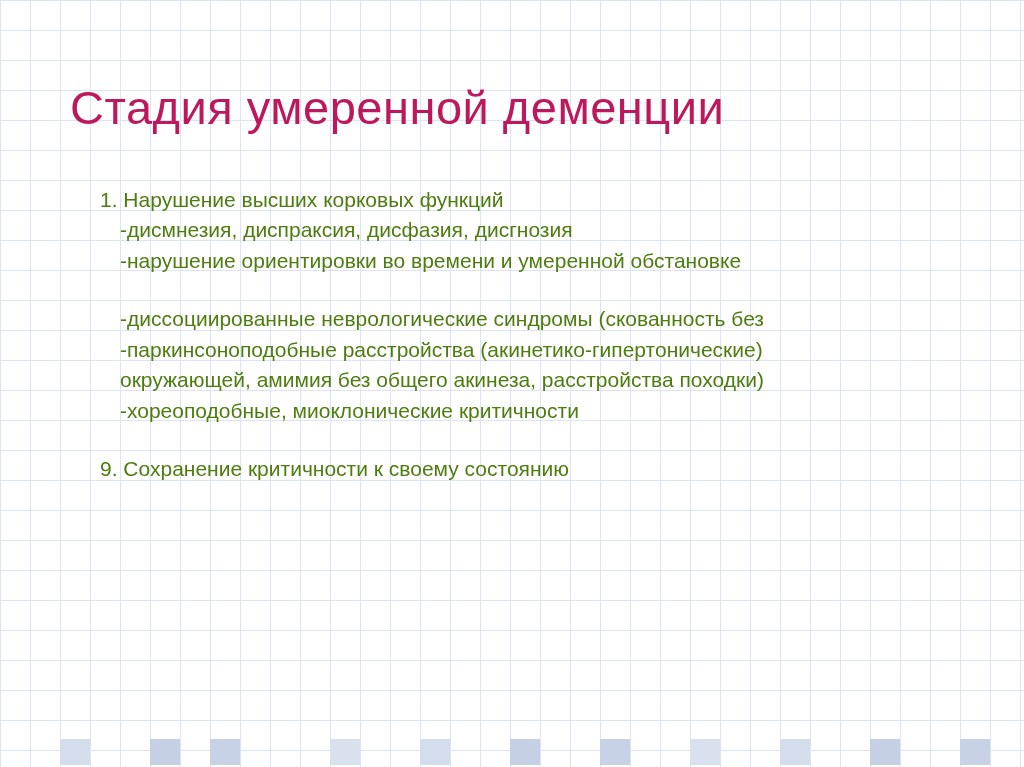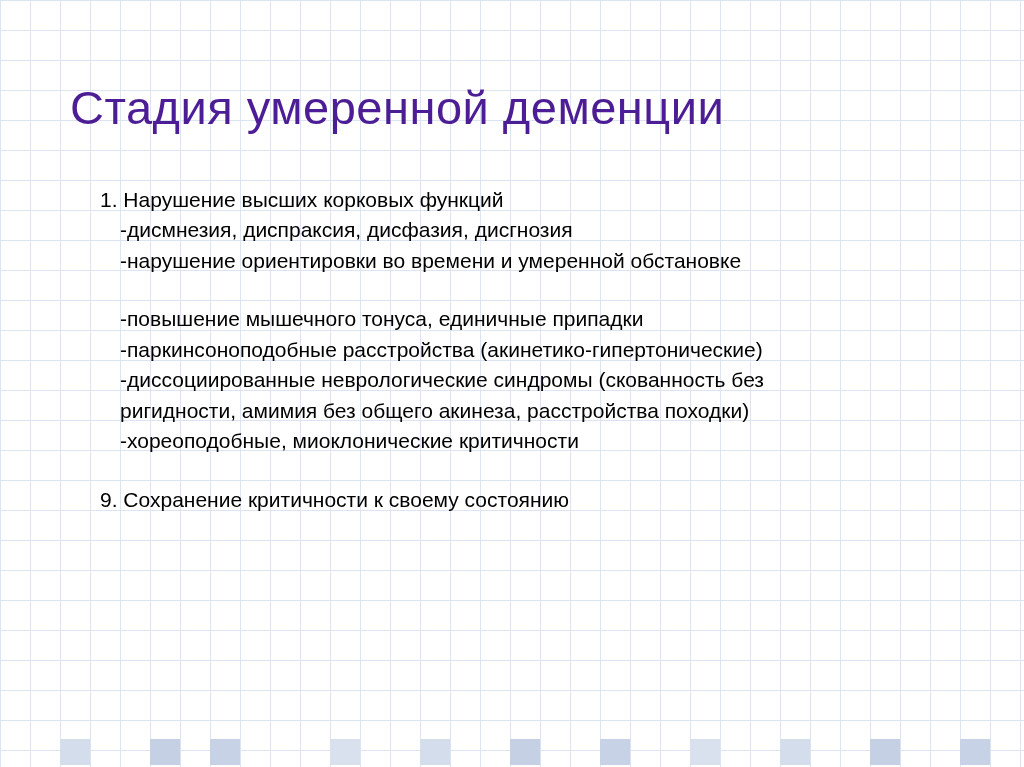--- a/index.html
+++ b/index.html
@@ -13,28 +13,28 @@
     background-size: 30px 30px;
     background-position: 0 0;
     position: relative;
   }
   .slide {
     position: absolute;
     inset: 0;
     padding: 80px 70px 40px 70px;
   }
   .title {
-    color: #4c1d95;
+    color: #be185d;
     font-size: 47px;
     font-weight: 400;
     margin-bottom: 50px;
     letter-spacing: 0.5px;
   }
   .body {
-    color: #000000;
+    color: #4d7c0f;
     font-size: 21px;
     line-height: 1.45;
     padding-left: 30px;
   }
   .section-head { margin-bottom: 0; }
   .sub { padding-left: 20px; }
   .gap { height: 28px; }
   
   .deco {
     position: absolute;
@@ -62,24 +62,23 @@
   <h1 class="title">Стадия умеренной деменции</h1>
 
   <div class="body">
 
     <div class="section-head">1. Нарушение высших корковых функций</div>
     <div class="sub">-дисмнезия, диспраксия, дисфазия, дисгнозия</div>
     <div class="sub">-нарушение ориентировки во времени и умеренной обстановке</div>
 
     <div class="gap"></div>
 
-    <div class="sub">-повышение мышечного тонуса, единичные припадки</div>
+    <div class="sub">-диссоциированные неврологические синдромы (скованность без</div>
     <div class="sub">-паркинсоноподобные расстройства (акинетико-гипертонические)</div>
-    <div class="sub">-диссоциированные неврологические синдромы (скованность без</div>
-    <div class="sub"> ригидности, амимия без общего акинеза, расстройства походки)</div>
+    <div class="sub"> окружающей, амимия без общего акинеза, расстройства походки)</div>
     <div class="sub">-хореоподобные, миоклонические критичности</div>
 
     <div class="gap"></div>
 
     <div class="section-head">9. Сохранение критичности к своему состоянию</div>
   </div>
 </div>
 
 <div class="deco">
   <div class="cell c-a" style="left:60px"></div>

